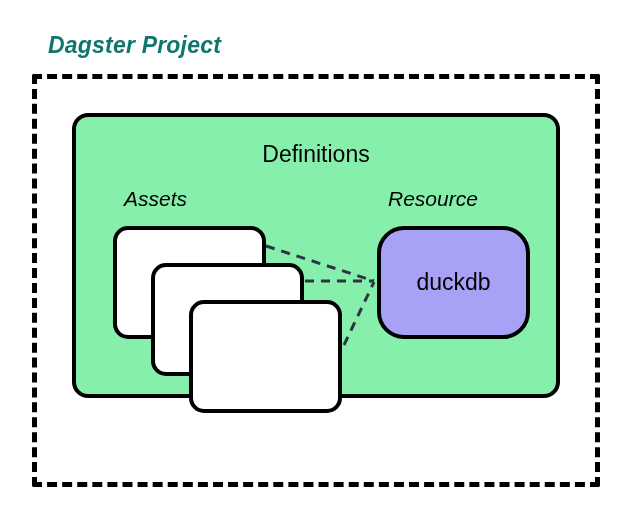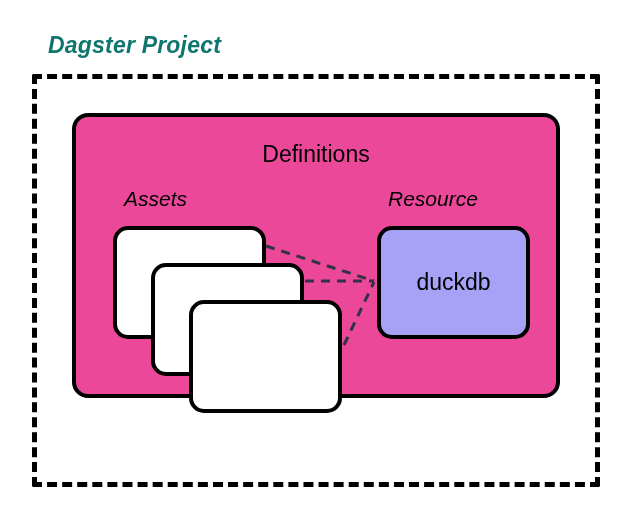--- a/index.html
+++ b/index.html
@@ -53,21 +53,21 @@
   
   .definitions-box {
     position: absolute;
     left: 72px;
     top: 113px;
     width: 488px;
     height: 285px;
     box-sizing: border-box;
     border: 4px solid #000000;
     border-radius: 16px;
-    background: #ec4899;
+    background: #86efac;
   }
 
   .definitions-label {
     position: absolute;
     left: 0;
     top: 24px;
     width: 100%;
     text-align: center;
     font-size: 23px;
     font-style: normal;
@@ -109,21 +109,21 @@
 
   
   .resource-box {
     position: absolute;
     left: 377px;
     top: 226px;
     width: 153px;
     height: 113px;
     box-sizing: border-box;
     border: 4px solid #000000;
-    border-radius: 15px;
+    border-radius: 27px;
     background: #a8a2f7;
     z-index: 6;
     display: flex;
     align-items: center;
     justify-content: center;
   }
   .resource-label {
     font-size: 23px;
     font-style: normal;
     font-weight: 400;

